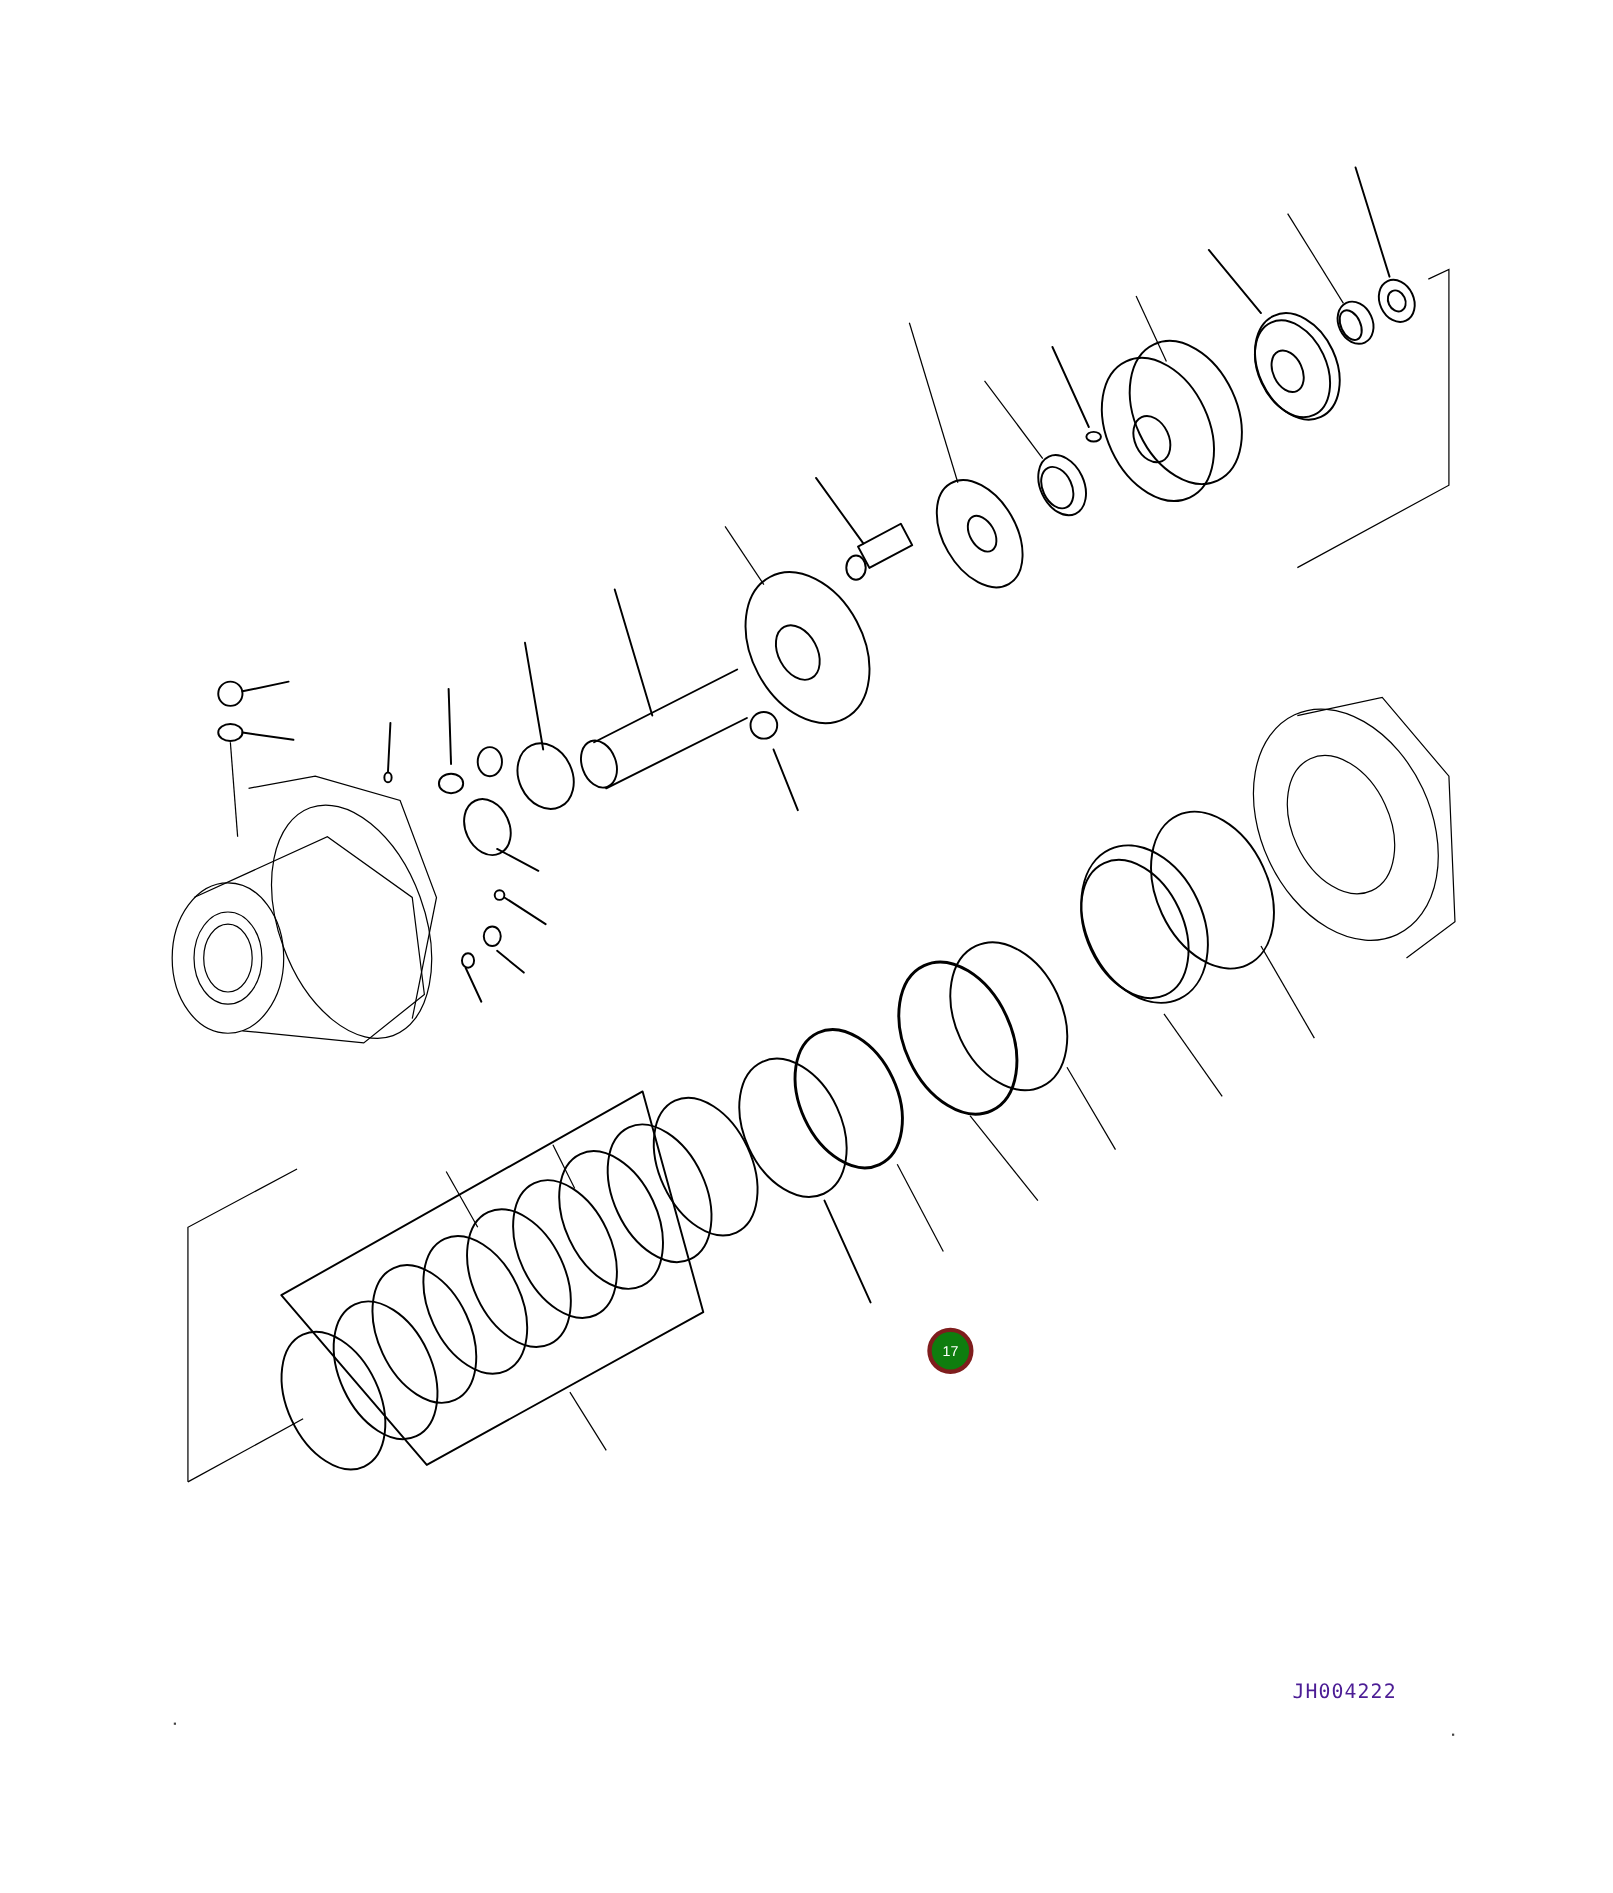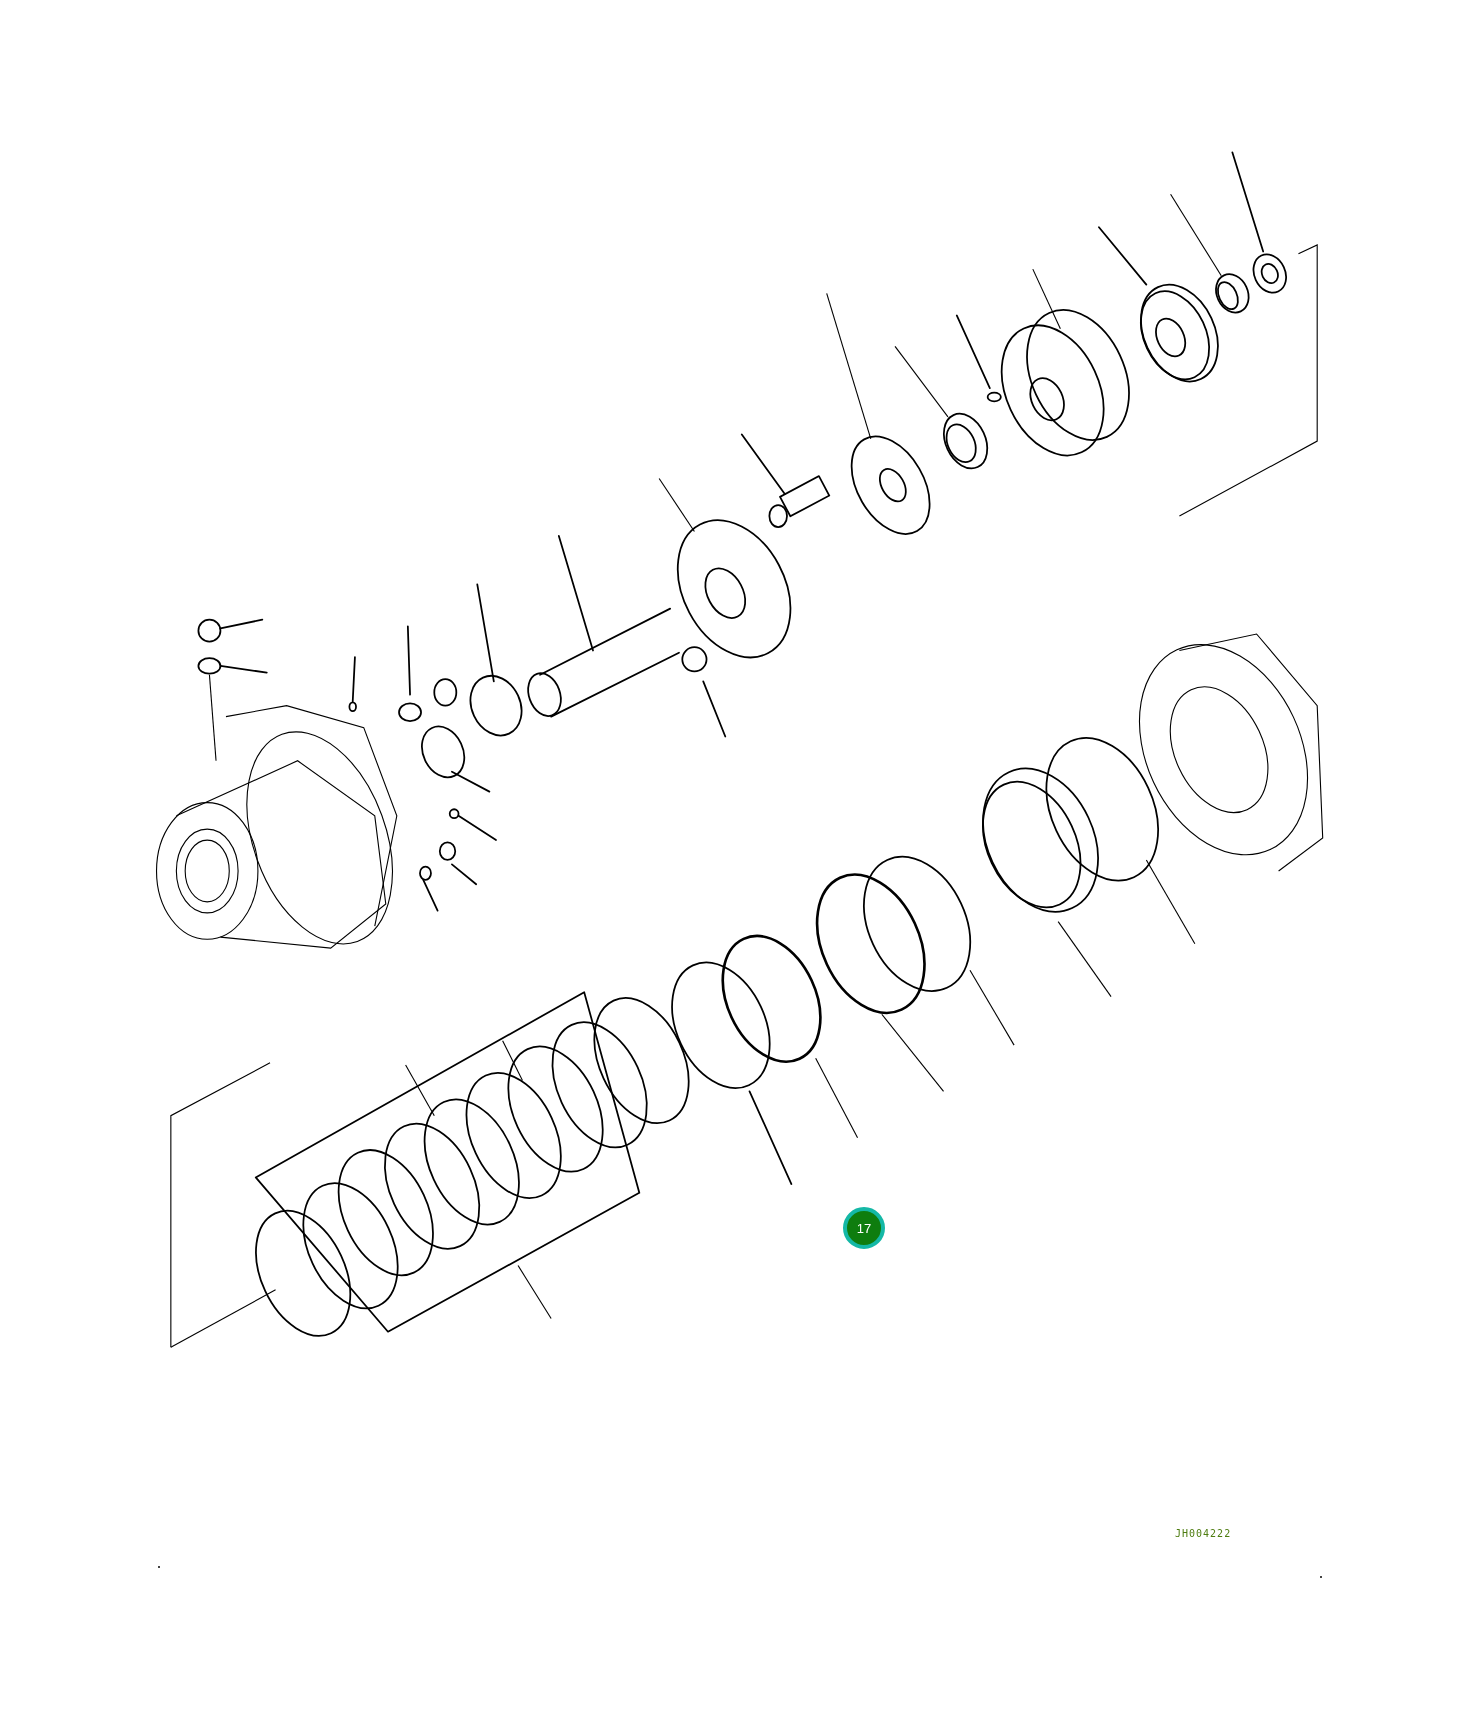--- a/index.html
+++ b/index.html
@@ -4,27 +4,27 @@
   <style>
     html, body { margin: 0; padding: 0; background: #ffffff; }
     body { width: 1466px; height: 1721px; position: relative; overflow: hidden; font-family: "Liberation Sans", sans-serif; }
     #diagram { position: absolute; left: 0; top: 0; width: 1466px; height: 1721px; }
     #diagram svg { width: 1466px; height: 1721px; display: block; }
     .ln { fill: none; stroke: #000; stroke-width: 1.6; stroke-linecap: round; stroke-linejoin: round; }
     .thin { fill: none; stroke: #000; stroke-width: 1; }
     .thick { fill: none; stroke: #000; stroke-width: 2.4; }
     .callout {
       position: absolute; left: 843px; top: 1207px; width: 34px; height: 34px;
-      border-radius: 50%; border: 4px solid #14b8a6; background: #0e7d0e;
+      border-radius: 50%; border: 4px solid #7f1d1d; background: #0e7d0e;
       color: #ffffff; font-size: 13px; display: flex; align-items: center; justify-content: center;
       cursor: pointer; box-sizing: content-box;
     }
     .drawing-id {
       position: absolute; left: 1175px; top: 1528px;
-      font-family: "DejaVu Sans Mono", monospace; font-size: 10px; letter-spacing: 1px; color: #4d7c0f;
+      font-family: "DejaVu Sans Mono", monospace; font-size: 18px; letter-spacing: 1px; color: #4c1d95;
     }
     .dot { position: absolute; width: 2px; height: 2px; background: #444; }
   </style>
 </head>
 <body>
 
 <div id="diagram">
   <svg viewBox="0 0 1330 1561" xmlns="http://www.w3.org/2000/svg">
 
     <g>

